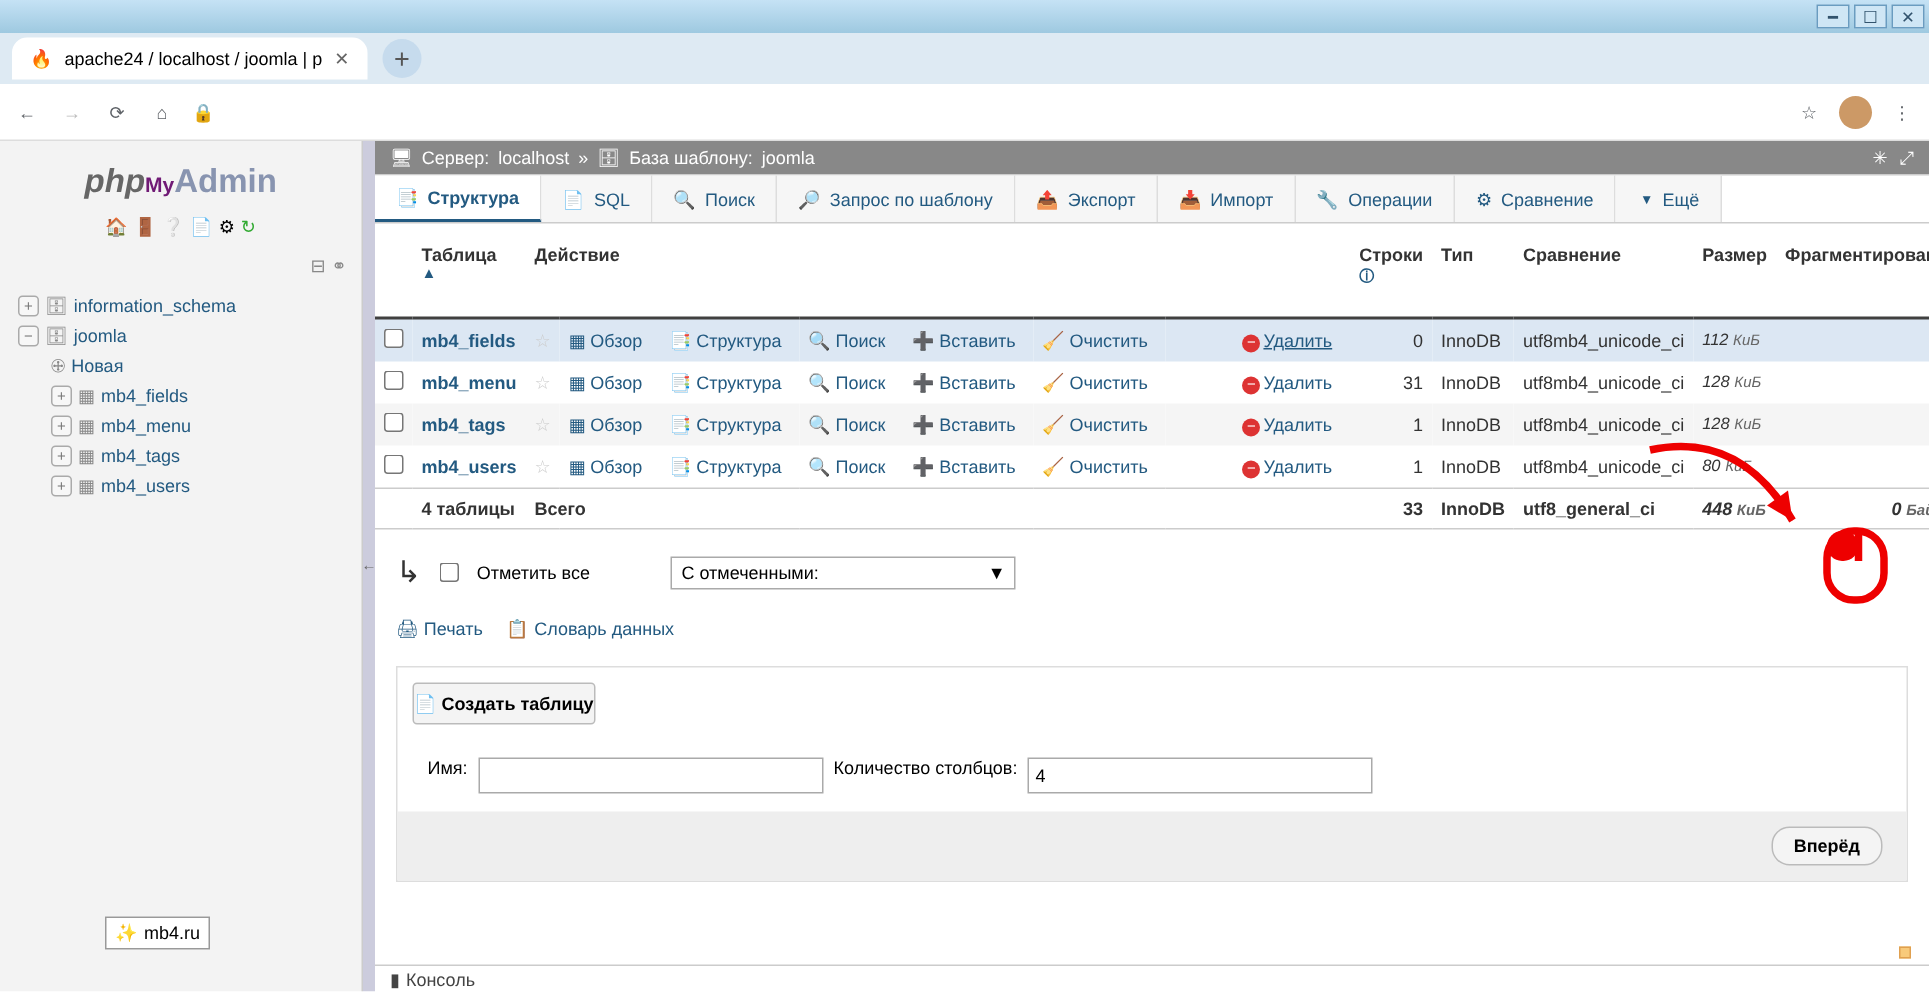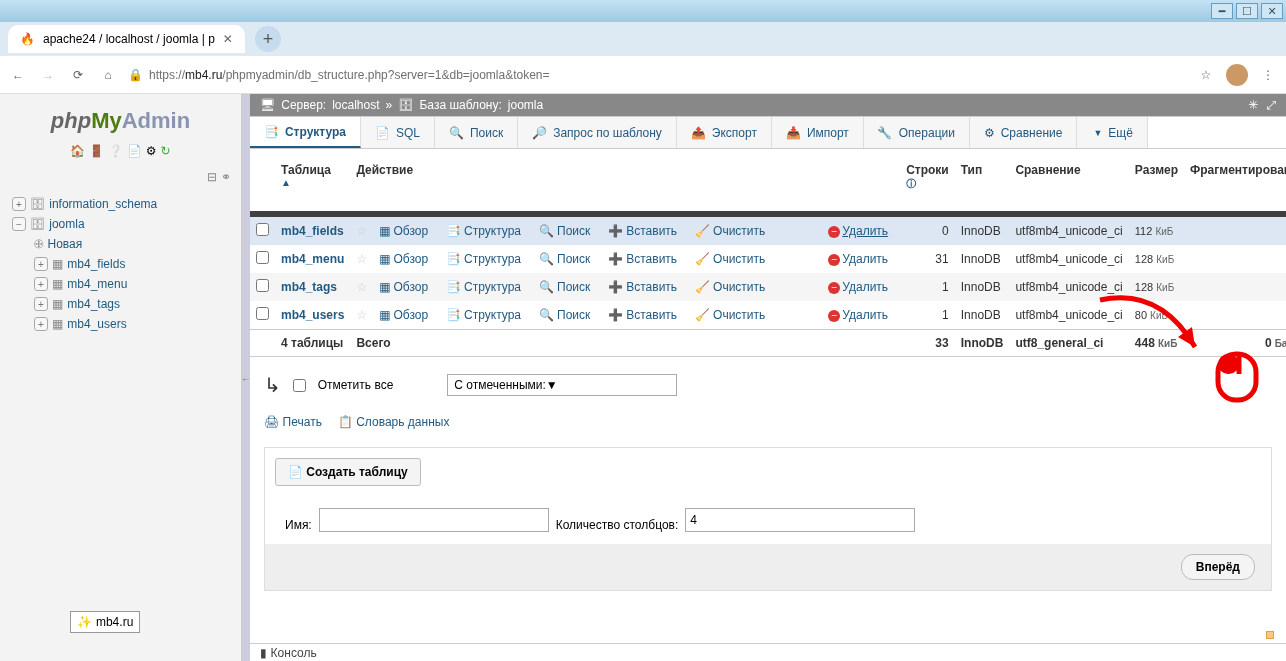--- a/index.html
+++ b/index.html
@@ -20,21 +20,21 @@
 .lock-ic { color: #5a5; }
 .url { color: #6f6f6f; font-size: 13px; white-space: nowrap; }
 .url .host { color: #222; }
 .avatar { width: 22px; height: 22px; border-radius: 50%; background: #c96; }
 
 .body-area { display: flex; height: calc(100% - 94px); }
 
 .sidebar { width: 242px; background: #f3f3f3; border-right: 1px solid #ccc; padding-top: 10px; overflow: hidden; }
 .logo { text-align: center; font-weight: bold; padding: 4px 0 6px; }
 .logo .p { color: #666; font-size: 22px; font-style: italic; }
-.logo .my { color: #4d7c0f; font-size: 22px; }
+.logo .my { color: #701a75; font-size: 14px; }
 .logo .admin { color: #8894b0; font-size: 22px; }
 .sb-icons { text-align: center; padding: 2px 0 6px; font-size: 14px; }
 .sb-tabs { background: #eee; display: flex; gap: 10px; padding: 4px 8px; border-top: 1px solid #ddd; border-bottom: 1px solid #ddd; }
 .sb-tabs span { cursor: pointer; }
 .sb-tabs .active { text-decoration: underline; }
 .sb-links { text-align: right; padding: 4px 10px; color: #888; font-size: 14px; }
 .tree { padding: 6px 4px; }
 .tree-item { display: flex; align-items: center; gap: 4px; padding: 3px 0 3px 8px; cursor: pointer; color: #235a81; }
 .tree-item.lvl2 { padding-left: 30px; }
 .tree-exp { width: 14px; height: 14px; border: 1px solid #aaa; background: #f7f7f7; display: inline-flex; align-items: center; justify-content: center; font-size: 10px; color: #777; border-radius: 3px; }
@@ -49,45 +49,45 @@
 .breadcrumb a { color: #fff; text-decoration: none; }
 .bc-right { margin-left: auto; display: flex; gap: 8px; }
 
 .top-tabs { display: flex; border-bottom: 1px solid #ccc; border-top: 1px solid #ccc; height: 33px; }
 .top-tab { padding: 0 14px; display: flex; align-items: center; gap: 6px; color: #235a81; background: #f6f6f6; border-right: 1px solid #ddd; cursor: pointer; }
 .top-tab.active { background: #fff; font-weight: bold; border-bottom: 2px solid #235a81; }
 .drop-arr { margin-left: 2px; font-size: 9px; }
 
 .tbl-wrap { padding: 8px 0; }
 table.tables { width: 100%; border-collapse: collapse; }
-table.tables th { text-align: left; padding: 6px 6px 20px; border-bottom: 6px solid #404040; color: #333; vertical-align: top; }
+table.tables th { text-align: left; padding: 6px 6px 20px; border-bottom: 2px solid #404040; color: #333; vertical-align: top; }
 table.tables th .sub { display: block; color: #235a81; font-size: 10px;}
 table.tables tr.row-odd { background: #f5f5f5; }
 table.tables tr.row-hl { background: #dce7f3; }
 table.tables td { padding: 6px 6px; white-space: nowrap; color: #333; vertical-align: middle; }
 .tname { color: #235a81; font-weight: bold; }
 .act-link { color: #235a81; cursor: pointer; margin-right: 6px; }
 .act-link.del { color: #235a81; margin-left: 45px; }
 .act-link .ic { margin-right: 3px; }
 .row-num { text-align: right; }
-.size-cell { font-size: 11px; }
+.size-cell { font-size: 11px; font-style: italic; }
 .size-cell .unit { font-size: 10px; color: #666; }
 .star { color: #ccc; cursor: pointer; }
 .sum-row td { font-weight: bold; border-top: 1px solid #ccc; border-bottom: 1px solid #ccc; }
 
 .checkall-row { padding: 8px 14px; display: flex; align-items: center; gap: 12px; }
 .l-arrow { font-size: 20px; color: #333; }
-.select-box { padding: 3px 6px; border: 1px solid #aaa; background: #fff; min-width: 230px; display: inline-flex; cursor: pointer; }
+.select-box { padding: 3px 6px; border: 1px solid #aaa; background: #fff; min-width: 230px; display: inline-flex; justify-content: space-between; cursor: pointer; }
 
 .below-links { padding: 10px 14px; display: flex; gap: 16px; }
 .below-links a { color: #235a81; text-decoration: none; }
 
 .create-form { margin: 8px 14px 0; border: 1px solid #ddd; }
-.create-btn { display: inline-block; margin: 10px; padding: 6px 12px; background: #f4f4f4; border: 1px solid #bbb; border-radius: 3px; cursor: pointer; font-weight: bold; }
-.form-row { padding: 12px 20px; display: flex; align-items: flex-end; gap: 7px; }
+.create-btn { display: inline-block; margin: 10px; padding: 6px 0; background: #f4f4f4; border: 1px solid #bbb; border-radius: 3px; cursor: pointer; font-weight: bold; }
+.form-row { padding: 12px 20px; display: flex; align-items: flex-start; gap: 7px; }
 .form-row input[type=text] { border: 1px solid #aaa; padding: 4px; width: 230px; }
 .form-row .cols-input { width: 60px; }
 .form-footer { background: #eee; padding: 10px 16px; display: flex; justify-content: flex-end; }
 .fwd-btn { padding: 5px 14px; background: #f4f4f4; border: 1px solid #bbb; border-radius: 12px; cursor: pointer; font-weight: bold; }
 
 .console-bar { position: absolute; bottom: 0; left: 0; right: 0; height: 18px; background: #fff; border-top: 1px solid #ccc; padding: 1px 10px; color: #444; display: flex; align-items: center; }
 .console-hint { position: absolute; right: 12px; bottom: 22px; width: 8px; height: 8px; background: #f8ca7b; border: 1px solid #e0a050; }
 
 .arrow-anno { position: absolute; left: 850px; top: 198px; pointer-events: none; }
 .arrow-anno svg { overflow: visible; }
@@ -113,23 +113,20 @@
   <div class="new-tab-btn">+</div>
 </div>
 
 <div class="nav-bar">
   <div class="nav-icon">←</div>
   <div class="nav-icon" style="color:#bbb">→</div>
   <div class="nav-icon">⟳</div>
   <div class="nav-icon">⌂</div>
   <div class="addr-wrap">
     <span class="lock-ic">🔒</span>
-    <span class="url">
-      <span>https://</span><span class="host">mb4.ru</span><span>/phpmyadmin/db_structure.php?server=1&amp;db=joomla&amp;token=</span>
-    </span>
   </div>
   <div class="nav-icon">☆</div>
   <div class="avatar"></div>
   <div class="nav-icon">⋮</div>
 </div>
 
 <div class="body-area">
   <div class="sidebar">
     <div class="logo">
       <span class="p">php</span><span class="my">My</span><span class="admin">Admin</span>

